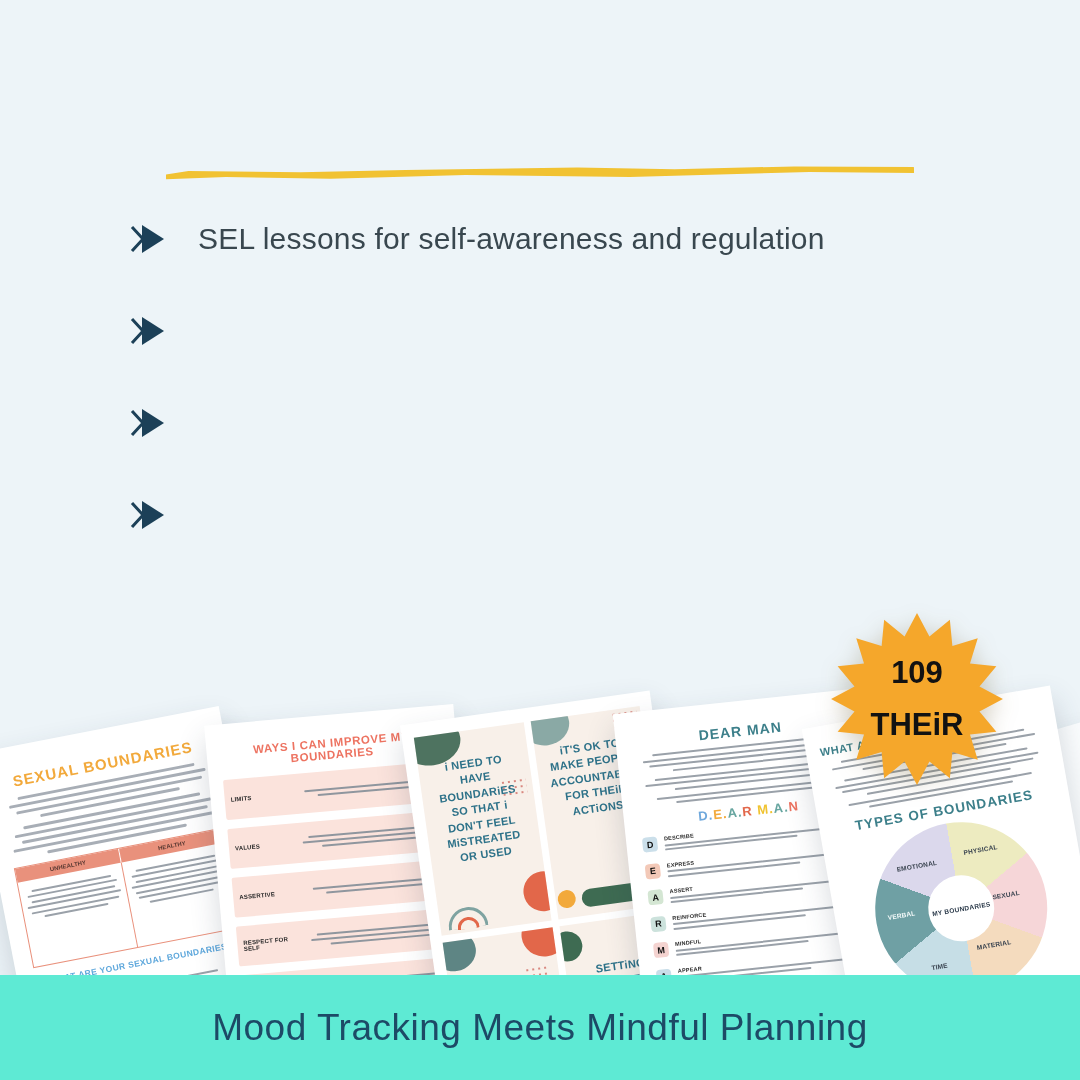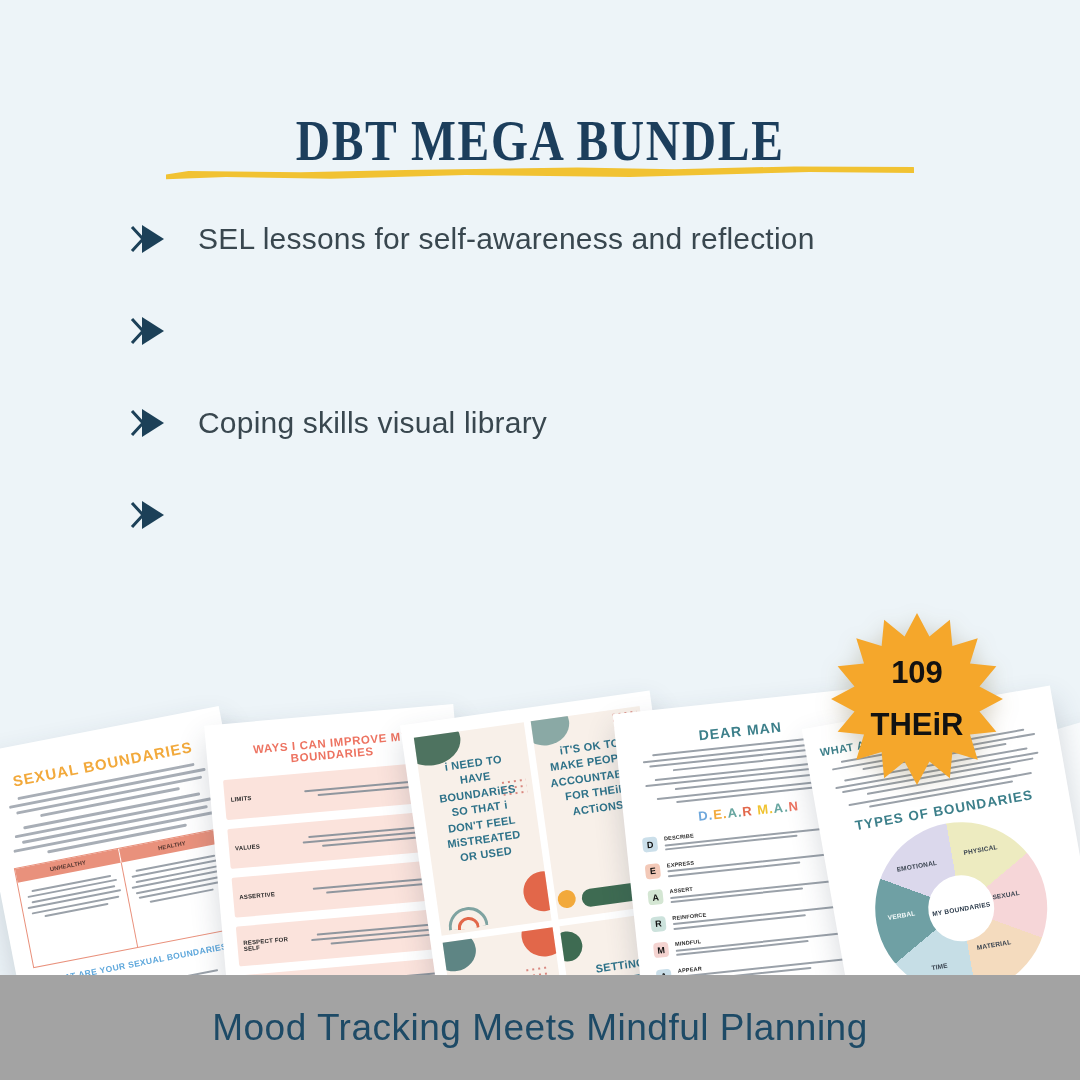--- a/index.html
+++ b/index.html
@@ -101,43 +101,41 @@
   
   .footer-bar{position:absolute;left:0;bottom:0;width:100%;height:105px;z-index:50;
     display:flex;align-items:center;justify-content:center;}
   .footer-text{font-size:37px;letter-spacing:.5px;}
 </style>
 </head>
 <body>
 
 <div class="canvas">
 
-  <h1 class="main-title"><span>DBT MEGA BUNDLE</span></h1>
   <div class="brush"></div>
 
   <div class="features">
     <div class="feature">
       <svg class="arrow-icon" viewBox="0 0 38 30">
         <polyline points="4,3 15,15 4,27" fill="none" stroke="#1C4058" stroke-width="3"></polyline>
         <polygon points="14,1 36,15 14,29" fill="#1C4058"></polygon>
       </svg>
-      <span class="feature-label">SEL lessons for self-awareness and reflection</span>
+      <span class="feature-label">SEL lessons for self-awareness and regulation</span>
     </div>
     <div class="feature">
       <svg class="arrow-icon" viewBox="0 0 38 30">
         <polyline points="4,3 15,15 4,27" fill="none" stroke="#1C4058" stroke-width="3"></polyline>
         <polygon points="14,1 36,15 14,29" fill="#1C4058"></polygon>
       </svg>
     </div>
     <div class="feature">
       <svg class="arrow-icon" viewBox="0 0 38 30">
         <polyline points="4,3 15,15 4,27" fill="none" stroke="#1C4058" stroke-width="3"></polyline>
         <polygon points="14,1 36,15 14,29" fill="#1C4058"></polygon>
       </svg>
-      <span class="feature-label">Coping skills visual library</span>
     </div>
     <div class="feature">
       <svg class="arrow-icon" viewBox="0 0 38 30">
         <polyline points="4,3 15,15 4,27" fill="none" stroke="#1C4058" stroke-width="3"></polyline>
         <polygon points="14,1 36,15 14,29" fill="#1C4058"></polygon>
       </svg>
     </div>
   </div>
 
   <div class="back-sheet bs-a"></div>
@@ -390,17 +388,17 @@
   <div class="badge">
     <svg viewBox="0 0 180 180">
       <polygon points="90,5 102.3,28.2 122.5,11.5 125,37.6 150.1,29.9 142.4,55 168.5,57.5 151.8,77.7 175,90 151.8,102.3 168.5,122.5 142.4,125 150.1,150.1 125,142.4 122.5,168.5 102.3,151.8 90,175 77.7,151.8 57.5,168.5 55,142.4 29.9,150.1 37.6,125 11.5,122.5 28.2,102.3 5,90 28.2,77.7 11.5,57.5 37.6,55 29.9,29.9 55,37.6 57.5,11.5 77.7,28.2" fill="#F5A72B"></polygon>
     </svg>
     <div class="badge-text">
       <div class="badge-line">109</div>
       <div class="badge-line">THEiR</div>
     </div>
   </div>
 
-  <div class="footer-bar" style="background: #a3a3a3;">
+  <div class="footer-bar" style="background: #5eead4;">
     <span class="footer-text" style="color: rgb(29, 74, 102);">Mood Tracking Meets Mindful Planning</span>
   </div>
 
 </div>
 
 </body></html>

